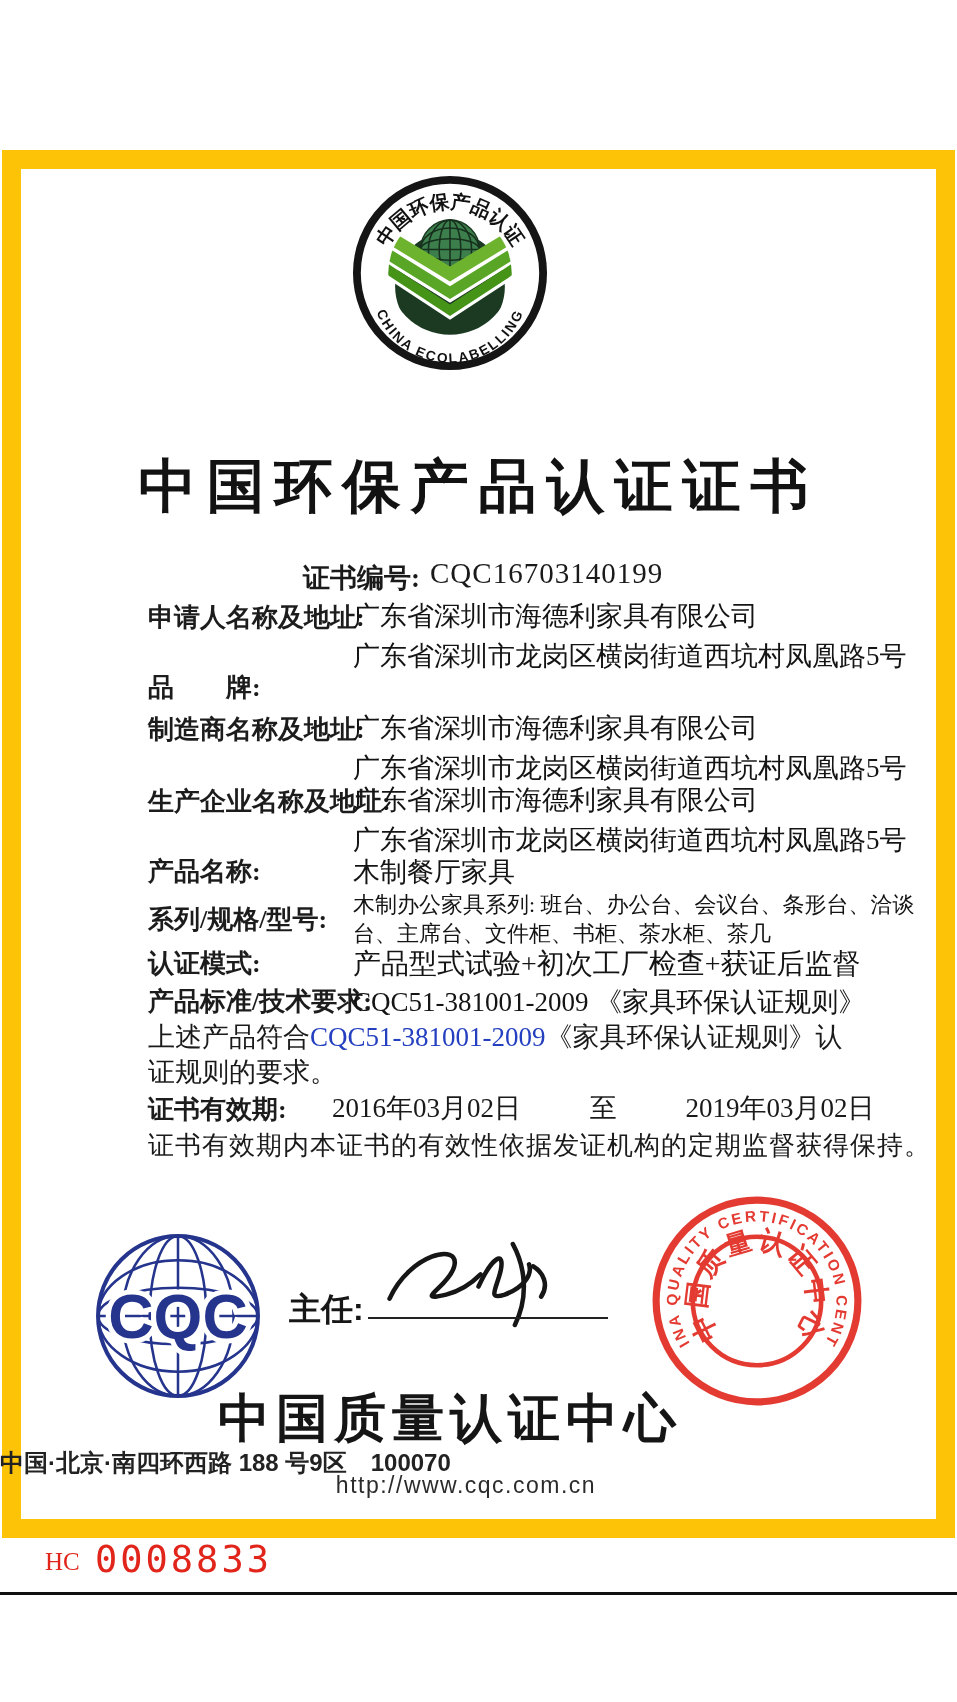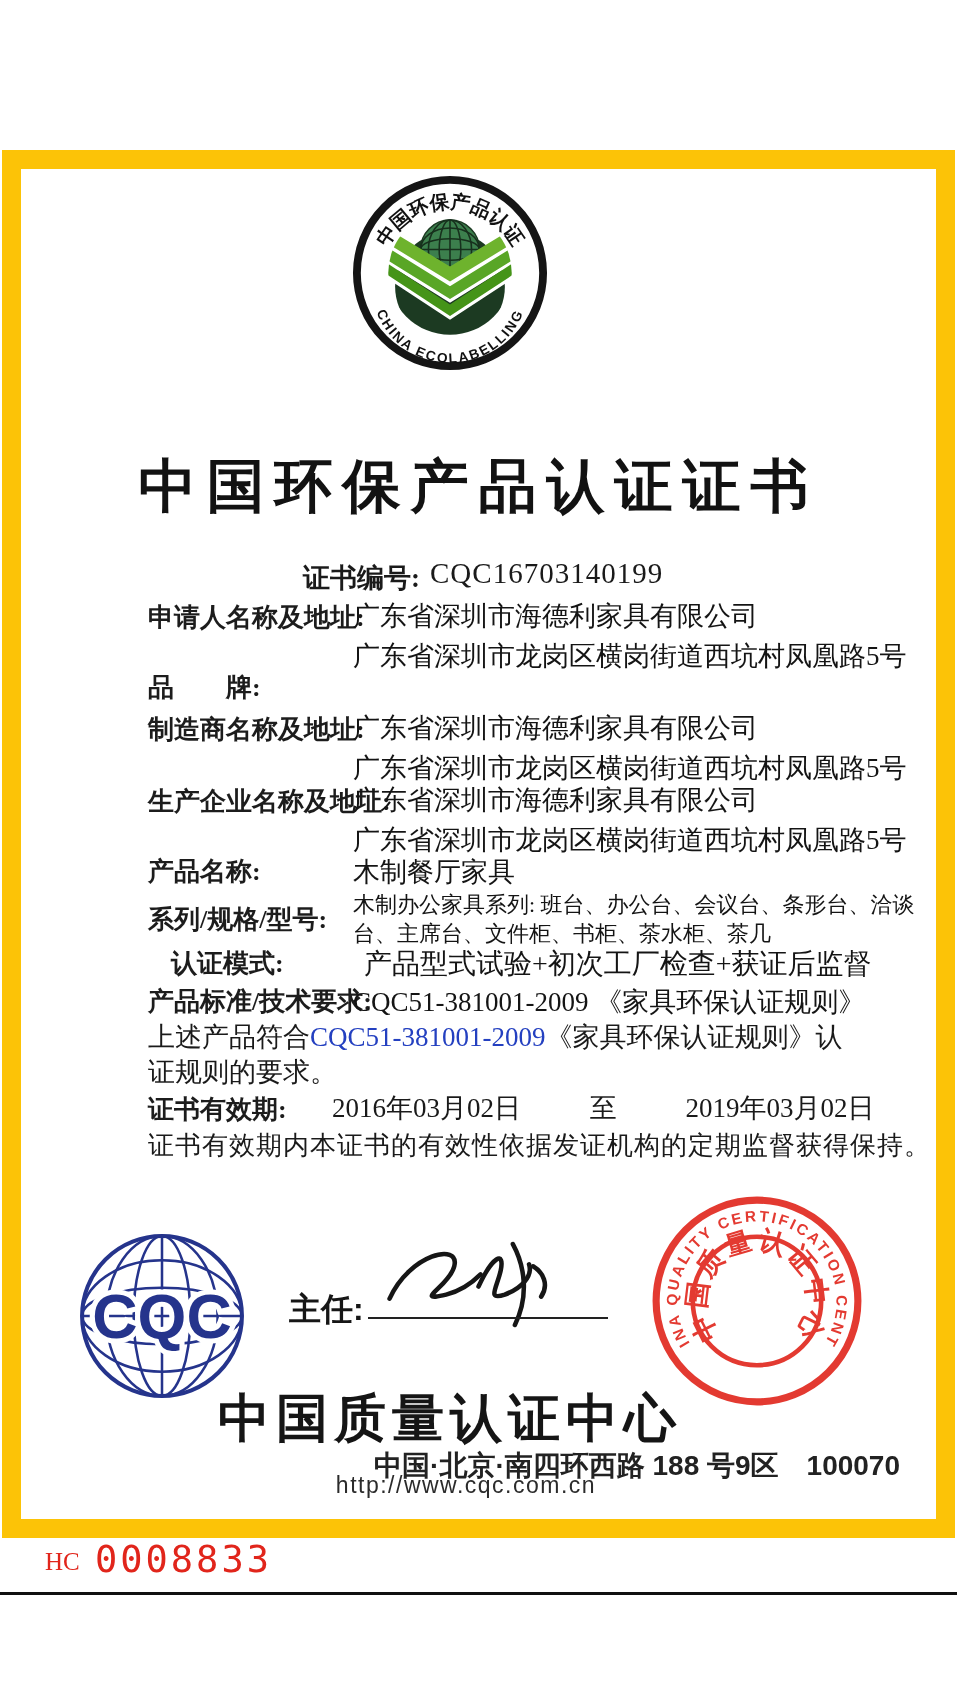--- a/index.html
+++ b/index.html
@@ -17,22 +17,22 @@
   .small .val-line{font-size:22px;line-height:29px;height:29px;}
   .statement{left:148px;top:1020px;width:700px;font-size:27px;line-height:35px;white-space:normal;}
   .code-blue{color:#2440c0;}
   .validity{left:300px;top:1090px;font-size:27px;}
   .validity span{margin-right:30px;margin-left:32px;}
   .maintain{left:148px;top:1128px;font-size:26px;letter-spacing:1px;}
   .director{left:289px;top:1288px;font-family:"Liberation Sans",sans-serif;font-weight:bold;font-size:32px;color:#161616;}
   .sigline{left:368px;top:1317px;width:240px;border-top:2px solid #222;height:0;}
   .issuer{left:0;top:1384px;width:900px;text-align:center;
           font-family:"Liberation Sans",sans-serif;font-weight:bold;font-size:52px;letter-spacing:6px;color:#151515;}
-  .address{left:0;top:1447px;width:900px;text-align:right;
-           font-family:"Liberation Sans",sans-serif;font-size:28px;font-weight:bold;color:#222;}
+  .address{left:0;top:1447px;width:900px;text-align:left;
+           font-family:"Liberation Sans",sans-serif;font-size:24px;font-weight:bold;color:#222;}
   .website{left:16px;top:1472px;width:900px;text-align:center;
            font-family:"Liberation Sans",sans-serif;font-size:23px;letter-spacing:1.5px;color:#2b2b2b;}
   .serial-prefix{left:45px;top:1548px;font-size:25px;color:#e1251b;}
   .serial-num{left:95px;top:1538px;font-family:"DejaVu Sans Mono",monospace;font-size:37px;letter-spacing:3px;color:#e1251b;}
   .scanline{left:0;top:1592px;width:957px;height:3px;background:#101010;}
   svg text{font-family:"Liberation Sans",sans-serif;}
   svg .serif-arc{font-family:"Liberation Serif",serif;}
 </style>
 </head>
 <body>
@@ -107,42 +107,42 @@
   <div class="abs val" style="top:852px;">
     <div>木制餐厅家具</div>
   </div>
 
   <div class="abs lab" style="top:902px;">系列/规格/型号:</div>
   <div class="abs val small" style="top:890px;">
     <div class="val-line">木制办公家具系列: 班台、办公台、会议台、条形台、洽谈</div>
     <div class="val-line">台、主席台、文件柜、书柜、茶水柜、茶几</div>
   </div>
 
-  <div class="abs lab" style="top:946px;margin-left:23px;">认证模式:</div>
-  <div class="abs val" style="top:944px;font-size:28px;margin-left:11px;">
+  <div class="abs lab" style="top:946px;">认证模式:</div>
+  <div class="abs val" style="top:944px;font-size:28px;">
     <div>产品型式试验+初次工厂检查+获证后监督</div>
   </div>
 
   <div class="abs lab" style="top:984px;">产品标准/技术要求:</div>
   <div class="abs val" style="top:982px;">
     <div>CQC51-381001-2009 《家具环保认证规则》</div>
   </div>
 
   <div class="abs statement"><span>上述产品符合</span><span class="code-blue">CQC51-381001-2009</span><span>《家具环保认证规则》认证规则的要求。</span></div>
 
   <div class="abs lab" style="top:1092px;">证书有效期:</div>
   <div class="abs validity">
     <span>2016年03月02日</span>
     <span>至</span>
     <span>2019年03月02日</span>
   </div>
 
   <div class="abs maintain">证书有效期内本证书的有效性依据发证机构的定期监督获得保持。</div>
 
-  <div class="abs" style="left:76px;top:1230px;width:172px;height:172px;text-align:right;">
+  <div class="abs" style="left:92px;top:1230px;width:172px;height:172px;text-align:right;">
     <svg width="172" height="172" viewBox="0 0 170 170">
       <g fill="none" stroke="#25348c" stroke-width="3">
         <circle cx="85" cy="85" r="79" stroke-width="4"></circle>
         <ellipse cx="85" cy="85" rx="79" ry="28" stroke-width="2.5"></ellipse>
         <ellipse cx="85" cy="85" rx="79" ry="55" stroke-width="2.5"></ellipse>
         <ellipse cx="85" cy="85" rx="28" ry="79" stroke-width="2.5"></ellipse>
         <ellipse cx="85" cy="85" rx="55" ry="79" stroke-width="2.5"></ellipse>
         <line x1="6" y1="85" x2="164" y2="85" stroke-width="2.5"></line>
         <line x1="85" y1="6" x2="85" y2="164" stroke-width="2.5"></line>
       </g>

